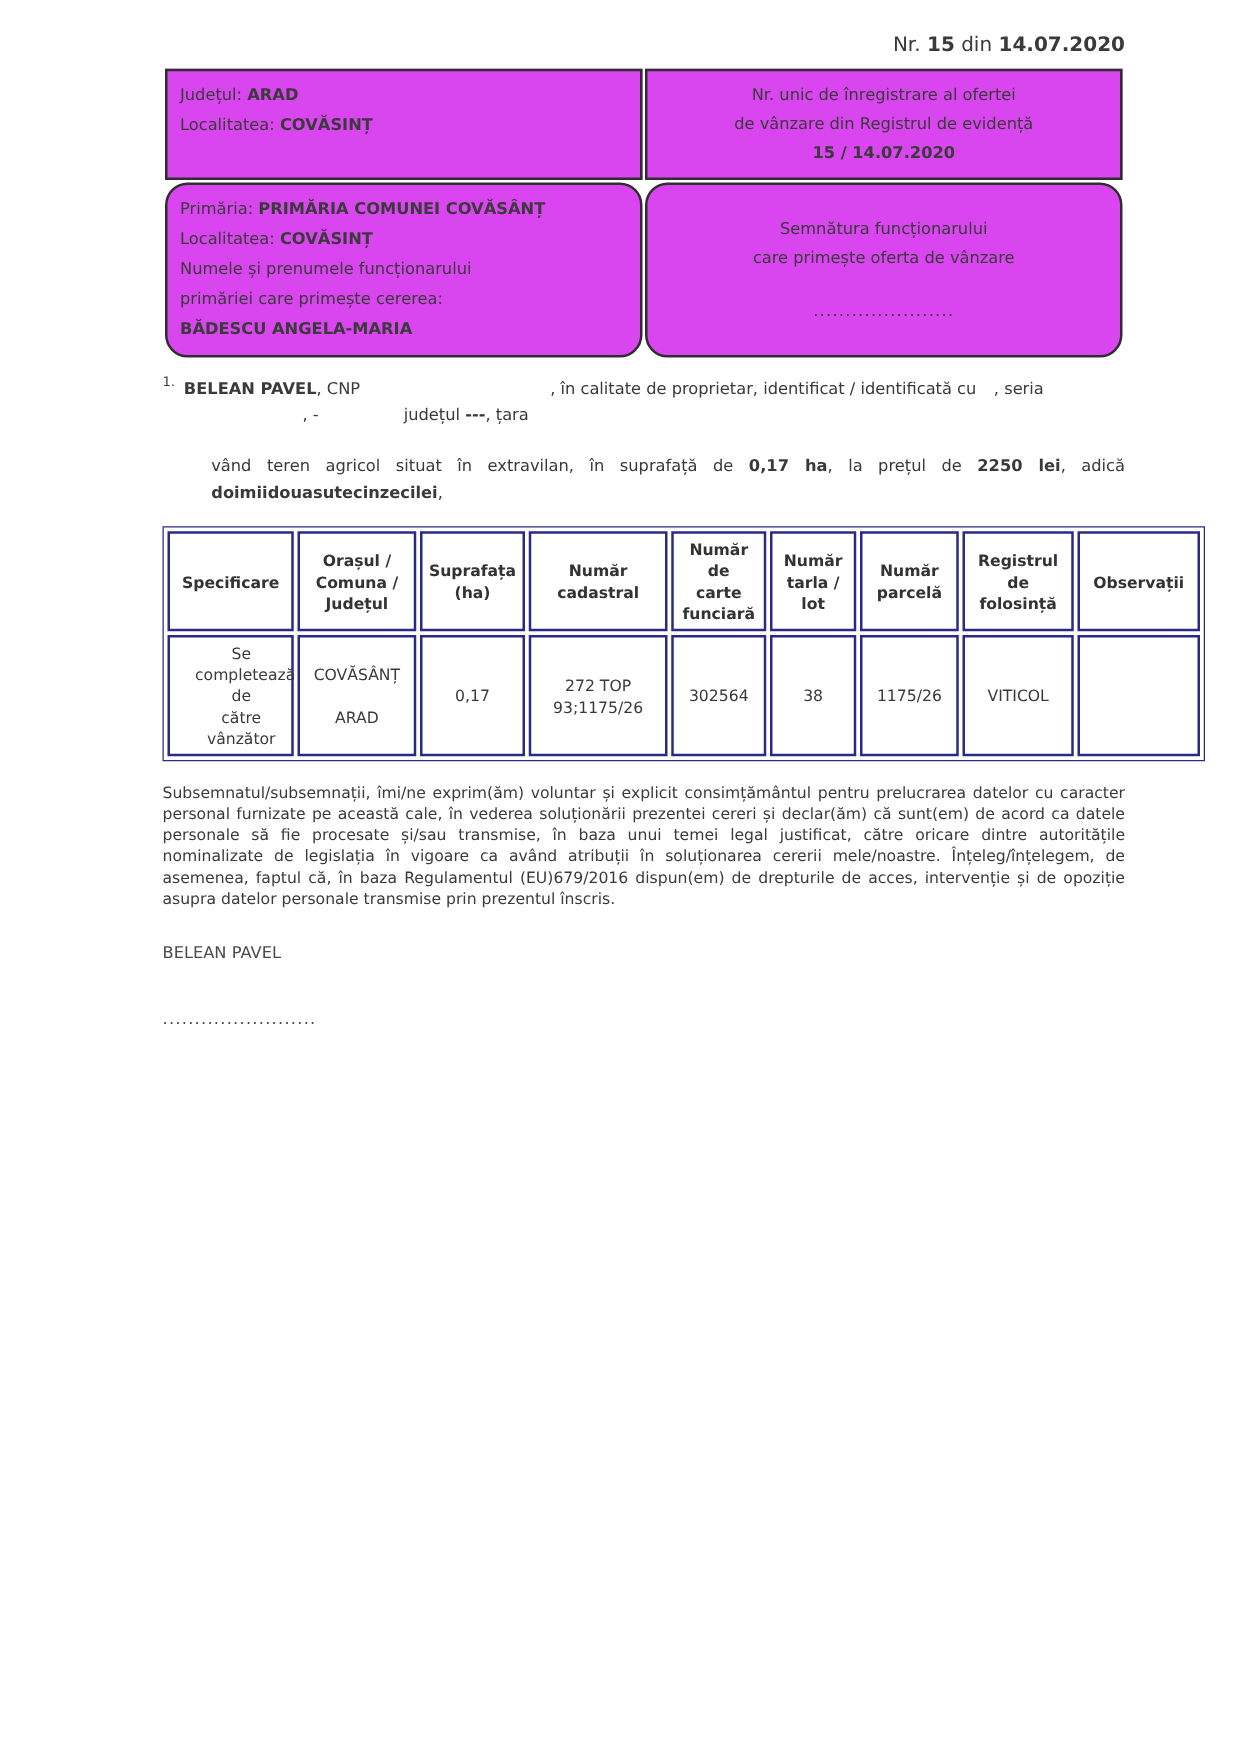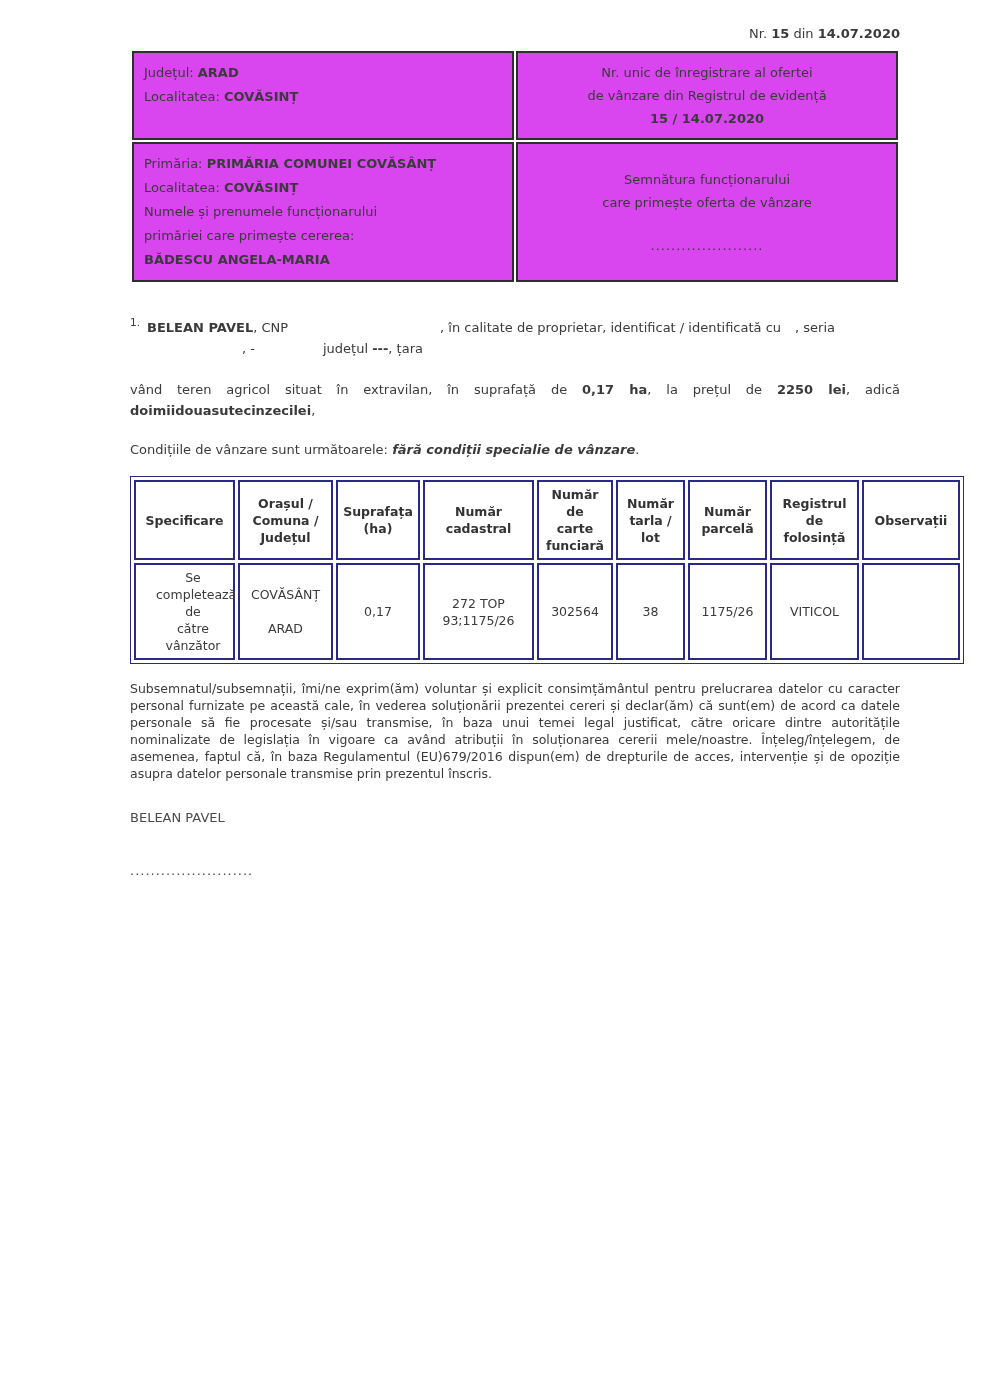--- a/index.html
+++ b/index.html
@@ -16,52 +16,52 @@
   .doc-title {
     margin-top: 44px;
     text-align: center;
     font-size: 17px;
     letter-spacing: 0.5px;
     color: #3a3a3a;
   }
   .nr-line {
     margin-top: 26px;
     text-align: right;
-    font-size: 13px;
+    font-size: 16px;
   }
   .b { font-weight: bold; }
   .bi { font-weight: bold; font-style: italic; }
 
   
   table.hdr {
     margin-top: 8px;
     border-collapse: separate;
     border-spacing: 2px;
     width: 770px;
     table-layout: fixed;
     font-size: 13px;
   }
   table.hdr td {
     border: 2px solid #2e2e2e;
     background: #d946ef;
   }
   table.hdr td.left { padding: 8px 10px; vertical-align: top; line-height: 24px; text-align: left; }
   table.hdr td.right { vertical-align: middle; text-align: center; line-height: 23px; padding: 8px 6px; }
   .row1 td { height: 76px; }
-  .row2 td { height: 116px; }
+  .row2 td { height: 116px; border-radius: 18px; }
   .preline { white-space: pre-line; }
   .sig-dots { margin-top: 20px; letter-spacing: 1px; }
 
   
-  .para1 { margin-top: 28px; font-size: 13px; line-height: 21px; }
+  .para1 { margin-top: 8px; font-size: 13px; line-height: 21px; }
   .para1 .ln { white-space: nowrap; }
   .sup { font-size: 10.5px; vertical-align: 6px; margin-right: 7px; }
   .gap { display: inline-block; }
 
-  .para2 { margin-top: 20px; font-size: 13px; line-height: 21px; text-align: justify; }
+  .para2 { margin-top: 20px; font-size: 13px; line-height: 21px; text-align: justify; margin-left: 39px; }
   .para3 { margin-top: 18px; font-size: 13px; line-height: 21px; }
 
   
   table.land {
     margin-top: 16px;
     border-collapse: separate;
     border-spacing: 3px;
     width: 815px;
     table-layout: fixed;
     border: 1px solid #2a2a85;
@@ -145,23 +145,20 @@
     </div>
     <div class="ln">
       <span class="gap" style="width:112px"></span><span>, -</span><span class="gap" style="width:68px"></span><span>județul</span>&nbsp;<span class="b">---</span><span>, țara</span>
     </div>
   </div>
 
   <div class="para2">
     <span>vând teren agricol situat în extravilan, în suprafață de </span><span class="b">0,17 ha</span><span>, la prețul de </span><span class="b">2250 lei</span><span>, adică </span><span class="b">doimiidouasutecinzecilei</span><span>,</span>
   </div>
 
-  <div class="para3">
-    <span>Condițiile de vânzare sunt următoarele: </span><span class="bi">fără condiții specialie de vânzare</span><span>.</span>
-  </div>
 
   <table class="land">
     <colgroup>
       <col class="c1">
         <col class="c2">
         <col class="c3">
         <col class="c4">
         <col class="c5">
       <col class="c6">
         <col class="c7">

